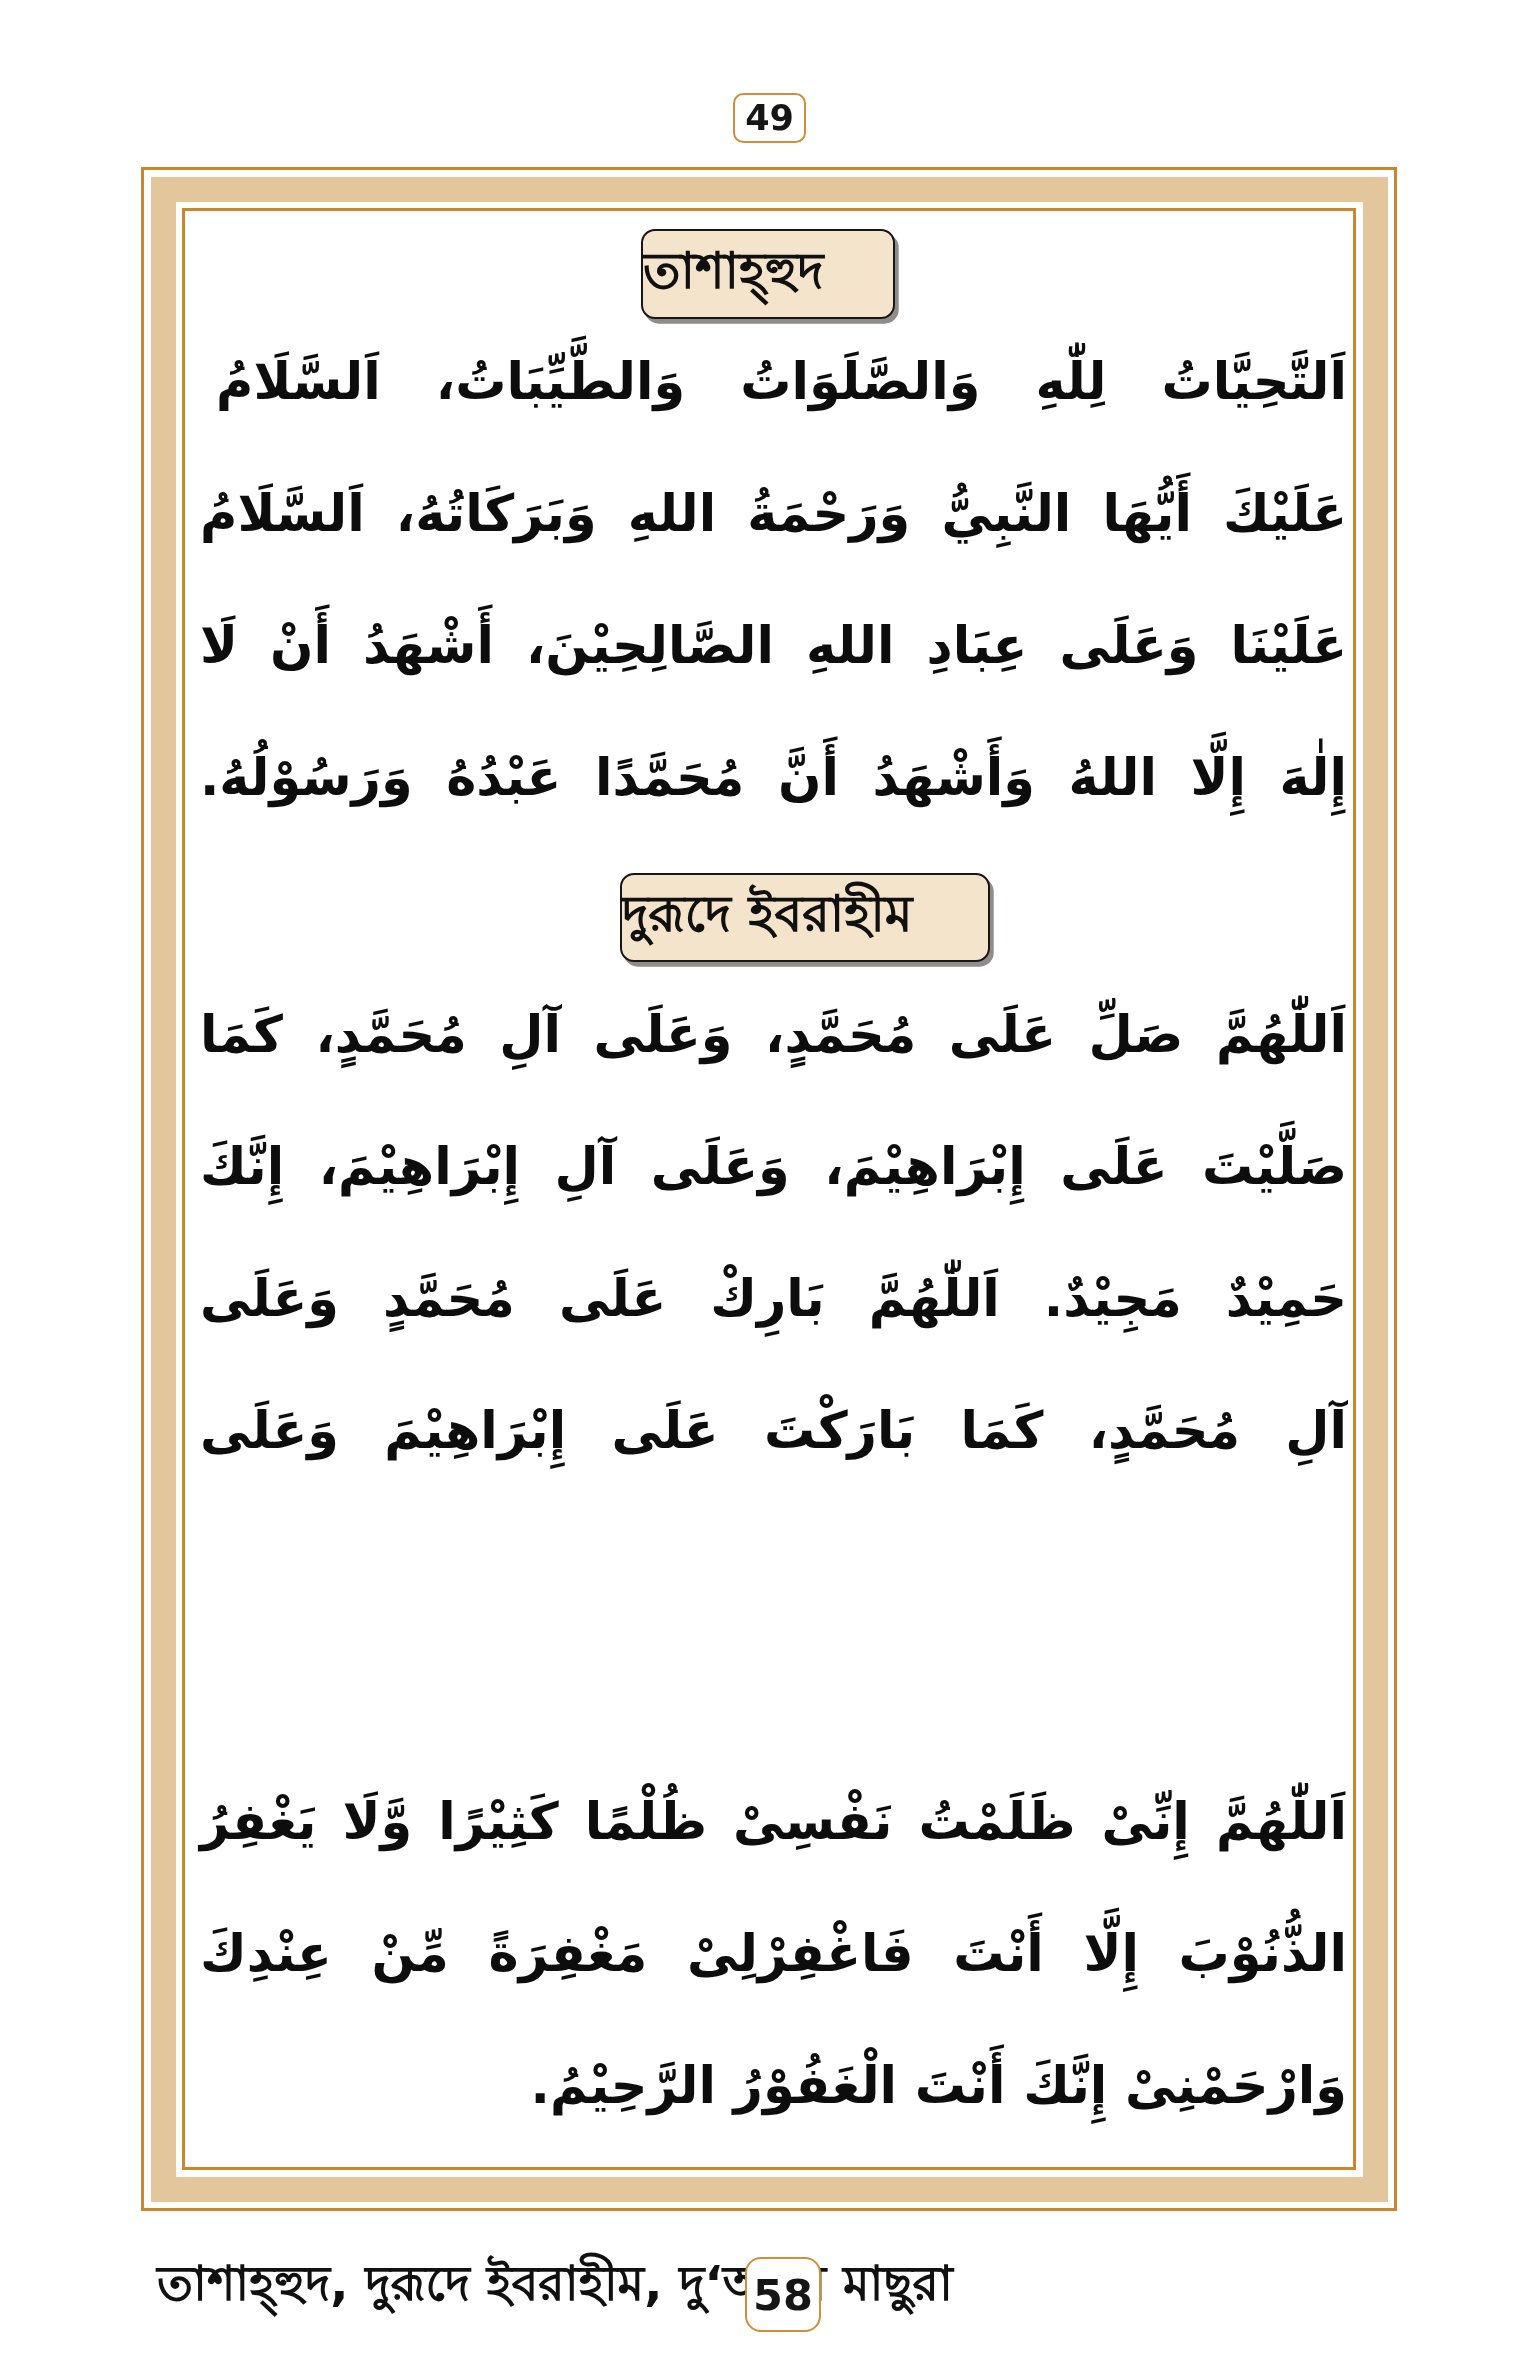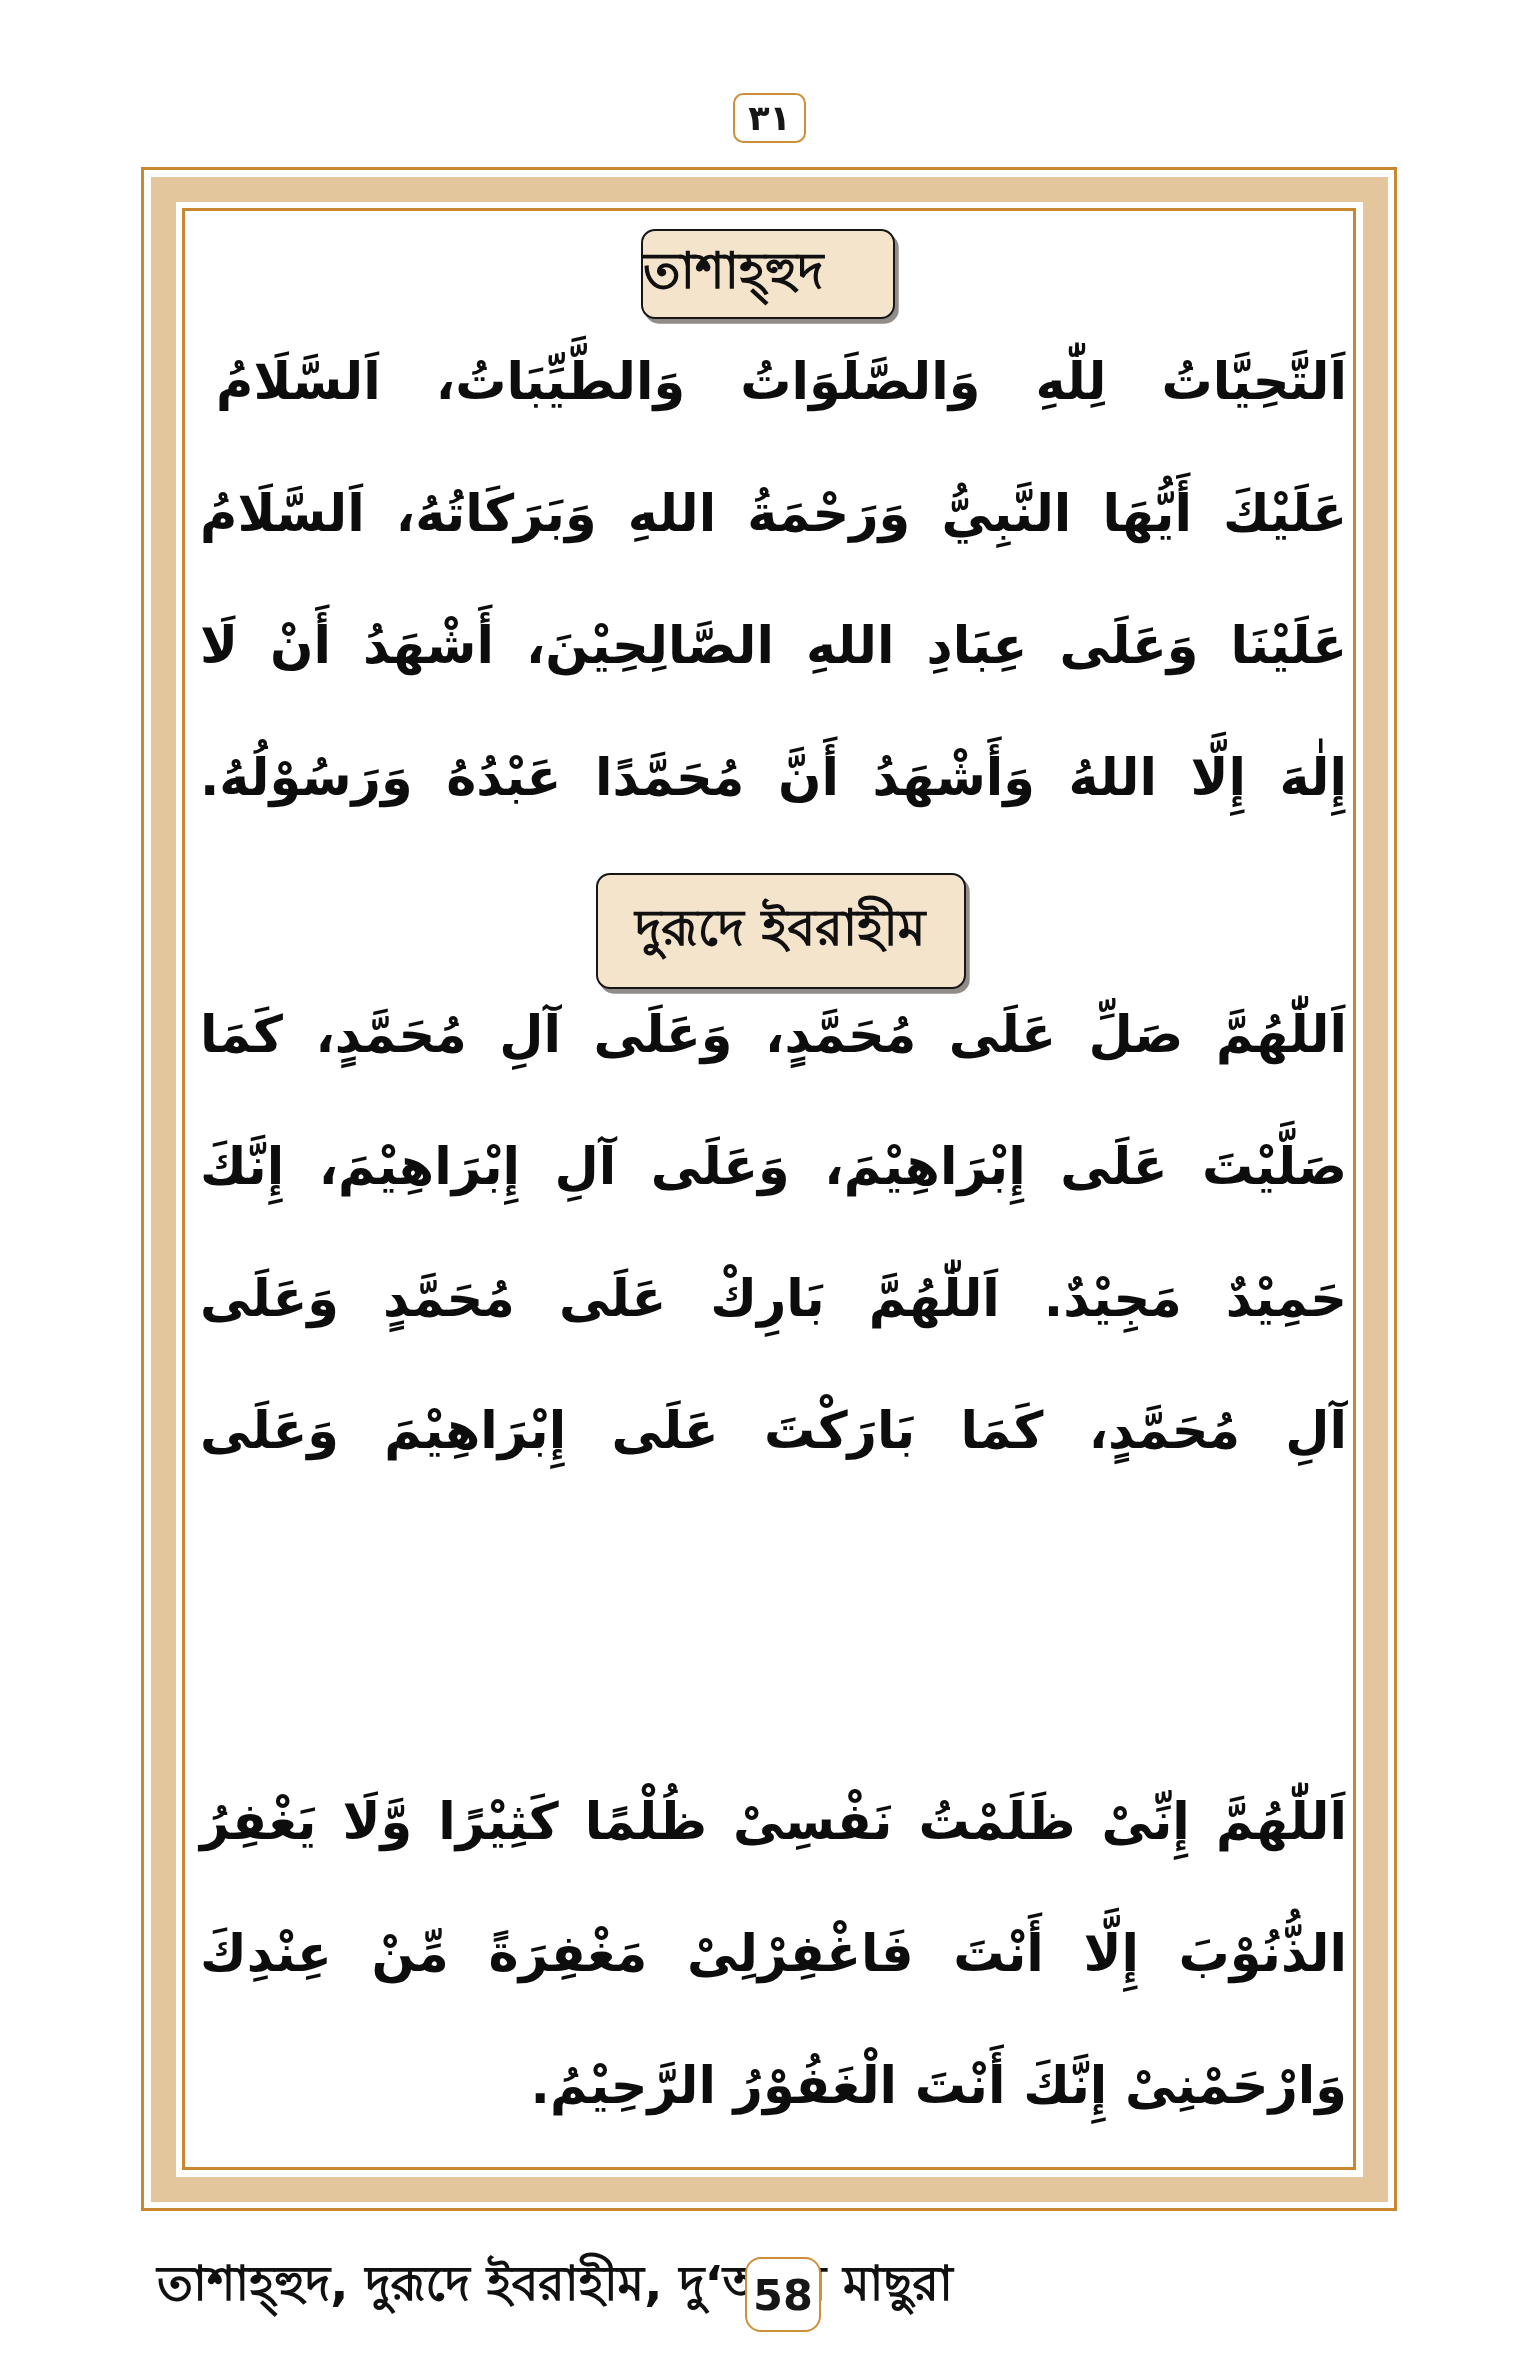--- a/index.html
+++ b/index.html
@@ -52,21 +52,21 @@
     background:#f4e4cc;
     border:2.8px solid #161616;
     border-radius:14px;
     box-shadow:3.7px 4.7px 0 rgba(52,46,40,0.55);
     display:flex;align-items:center;justify-content:flex-start;
     font-size:50px;font-weight:600;color:#101010;
     font-family:"DejaVu Sans",sans-serif;
     z-index:3;
   }
   .heading-1{left:641px;top:229px;width:254px;height:90px;}
-  .heading-2{left:596px;top:873px;width:370px;height:116px;padding-left:37px;}
+  .heading-2{left:620px;top:873px;width:370px;height:89px;}
   .heading-3{left:590px;top:1666px;width:370px;height:94px;}
   
   .arabic{
     position:absolute;
     left:200px;width:1147px;
     direction:rtl;
     font-family:"DejaVu Sans",sans-serif;
     font-weight:700;
     font-size:51px;
     color:#0d0d0d;
@@ -89,21 +89,21 @@
     font-family:"DejaVu Sans",sans-serif;
     white-space:nowrap;
   }
 </style>
 </head>
 <body>
 
 <div class="page">
 
   <div class="badge badge-top">
-    <span>٣١</span>
+    <span>49</span>
   </div>
 
   <div class="frame">
     <div class="band"></div>
     <div class="innerline"></div>
   </div>
 
   <div class="heading heading-1">
     <span>তাশাহ্হুদ</span>
   </div>

